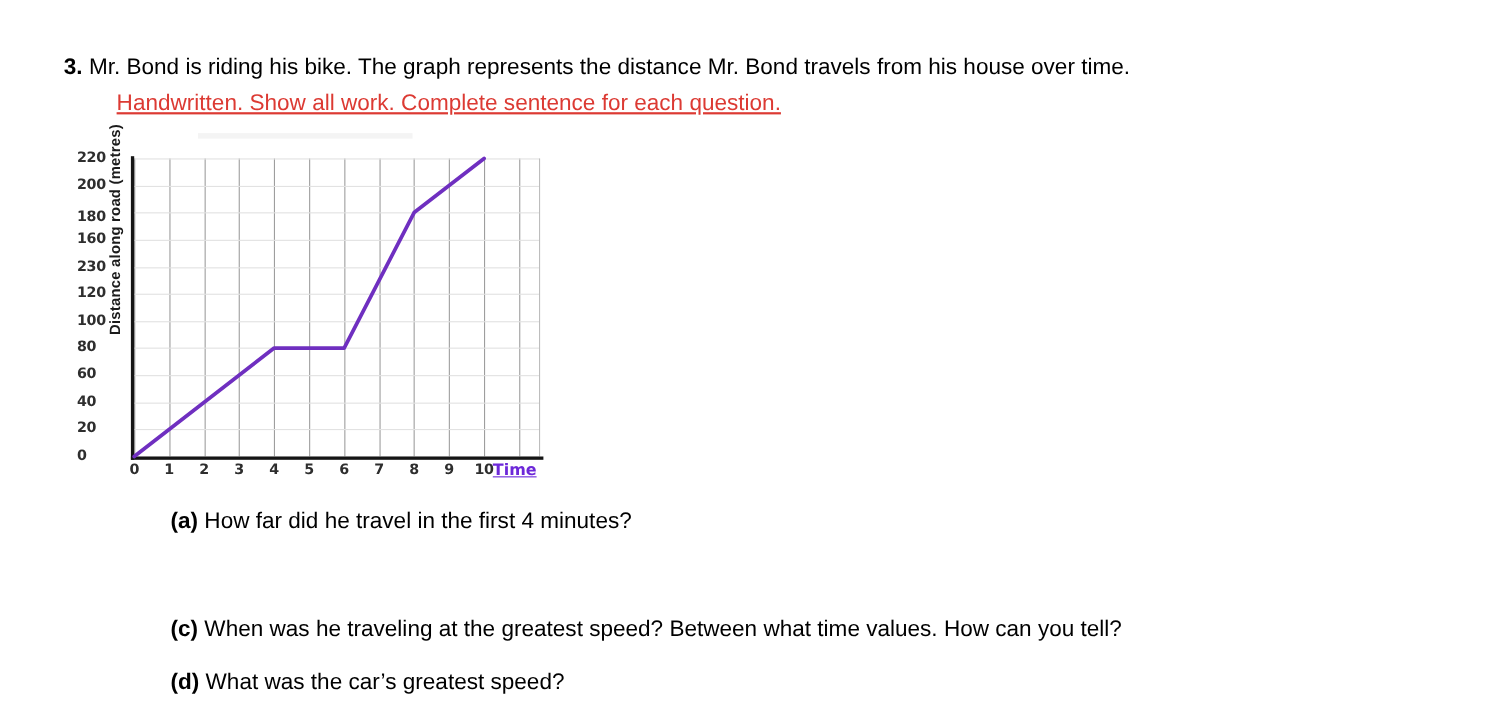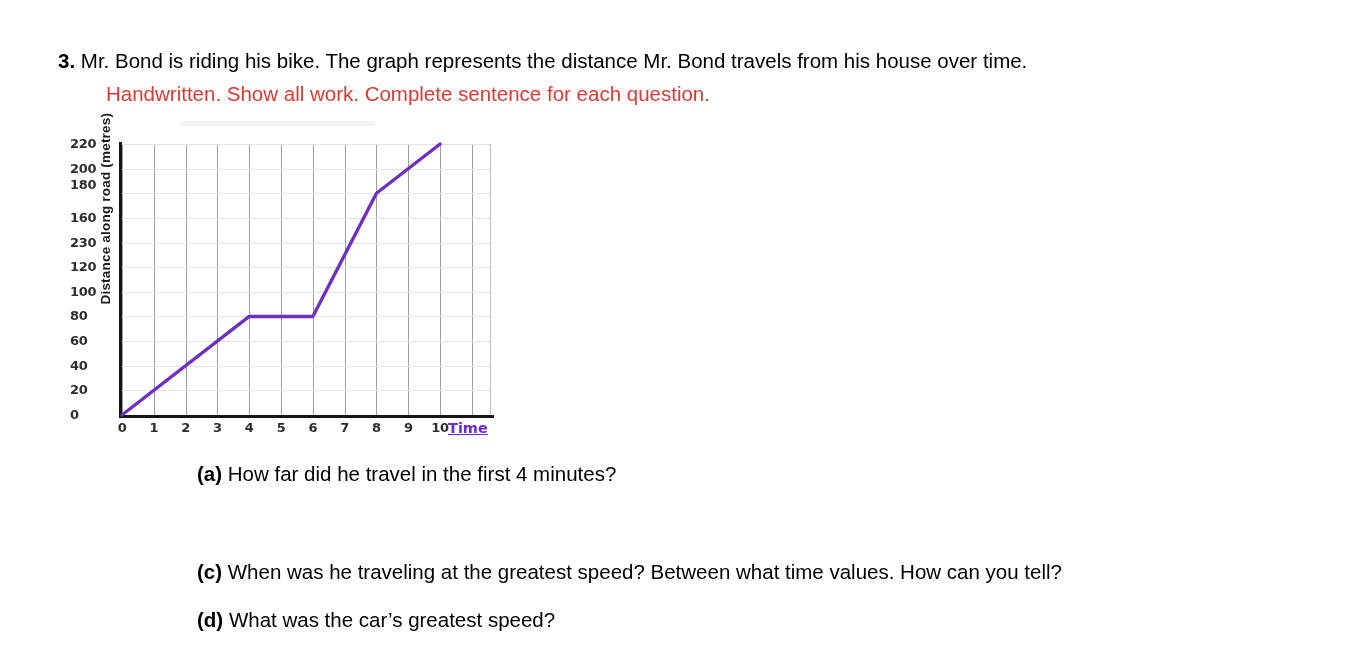--- a/index.html
+++ b/index.html
@@ -174,21 +174,20 @@
     background: #f2f2f2;
     opacity: 0.85;
   }
 
   
   .subq {
     position: absolute;
     left: 155px;
     font-size: 20.5px;
     white-space: nowrap;
-    margin-left: 42px;
   }
   .subq .tag {
     font-weight: bold;
   }
   .subq .body {
     font-weight: normal;
   }
   .subq-a { top: 462px; }
   .subq-b { top: 511px; }
   .subq-c { top: 560px; }
@@ -198,21 +197,21 @@
 <body>
 
 <div class="page">
 
 
   <div class="question-row">
     <span class="q-num">3.</span>
     <span class="q-text">Mr. Bond is riding his bike. The graph represents the distance Mr. Bond travels from his house over time.</span>
   </div>
 
-  <div class="note-line" id="note-line" style="color: rgb(220, 58, 51);">Handwritten. Show all work. Complete sentence for each question.</div>
+  <div class="note-line" id="note-line" style="color: rgb(220, 58, 51); text-decoration: underline;">Handwritten. Show all work. Complete sentence for each question.</div>
 
   <div class="chart-wrap">
 
     <div class="scan-smudge"></div>
 
     <div class="y-axis-title">Distance along road (metres)</div>
 
     <div class="plot-box" id="plot-box">
         <div class="grid-v" style="left: 0px;"></div>
         <div class="grid-v" style="left: 31.8103px;"></div>
@@ -239,21 +238,21 @@
         <div class="grid-h" style="top: 246.364px;"></div>
         <div class="grid-h" style="top: 271px;"></div>
       </div>
 
     <div class="axis-y"></div>
     <div class="axis-x"></div>
 
     <div id="ytick-layer">
         <div class="ylabel" style="left: 12px; top: 8px;">220</div>
         <div class="ylabel" style="left: 12px; top: 32.6364px;">200</div>
-        <div class="ylabel" style="left: 12px; top: 49px;">180</div>
+        <div class="ylabel" style="left: 12px; top: 62px;">180</div>
         <div class="ylabel" style="left: 12px; top: 81.9091px;">160</div>
         <div class="ylabel" style="left: 12px; top: 106.545px;">230</div>
         <div class="ylabel" style="left: 12px; top: 131.182px;">120</div>
         <div class="ylabel" style="left: 12px; top: 155.818px;">100</div>
         <div class="ylabel" style="left: 12px; top: 180.455px;">80</div>
         <div class="ylabel" style="left: 12px; top: 205.091px;">60</div>
         <div class="ylabel" style="left: 12px; top: 229.727px;">40</div>
         <div class="ylabel" style="left: 12px; top: 254.364px;">20</div>
         <div class="ylabel" style="left: 12px; top: 279px;">0</div>
       </div>

